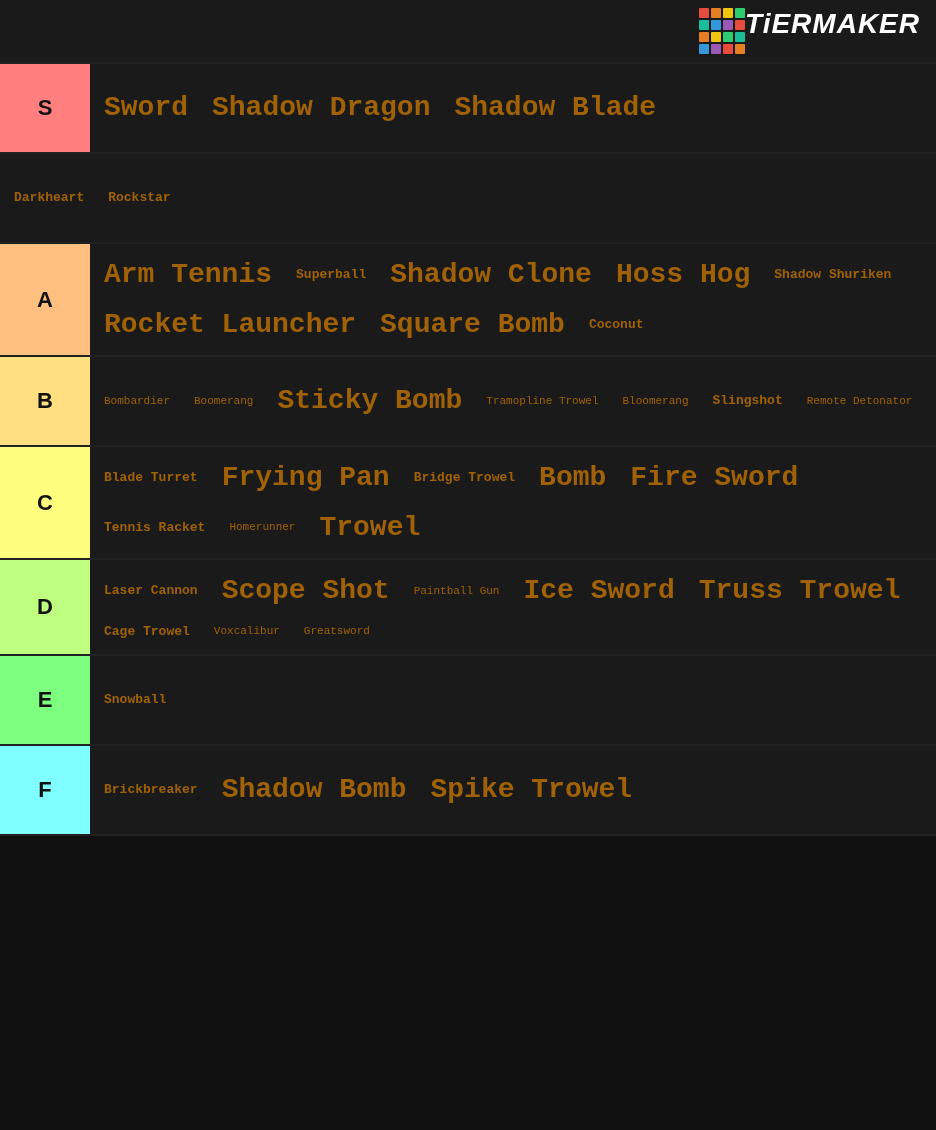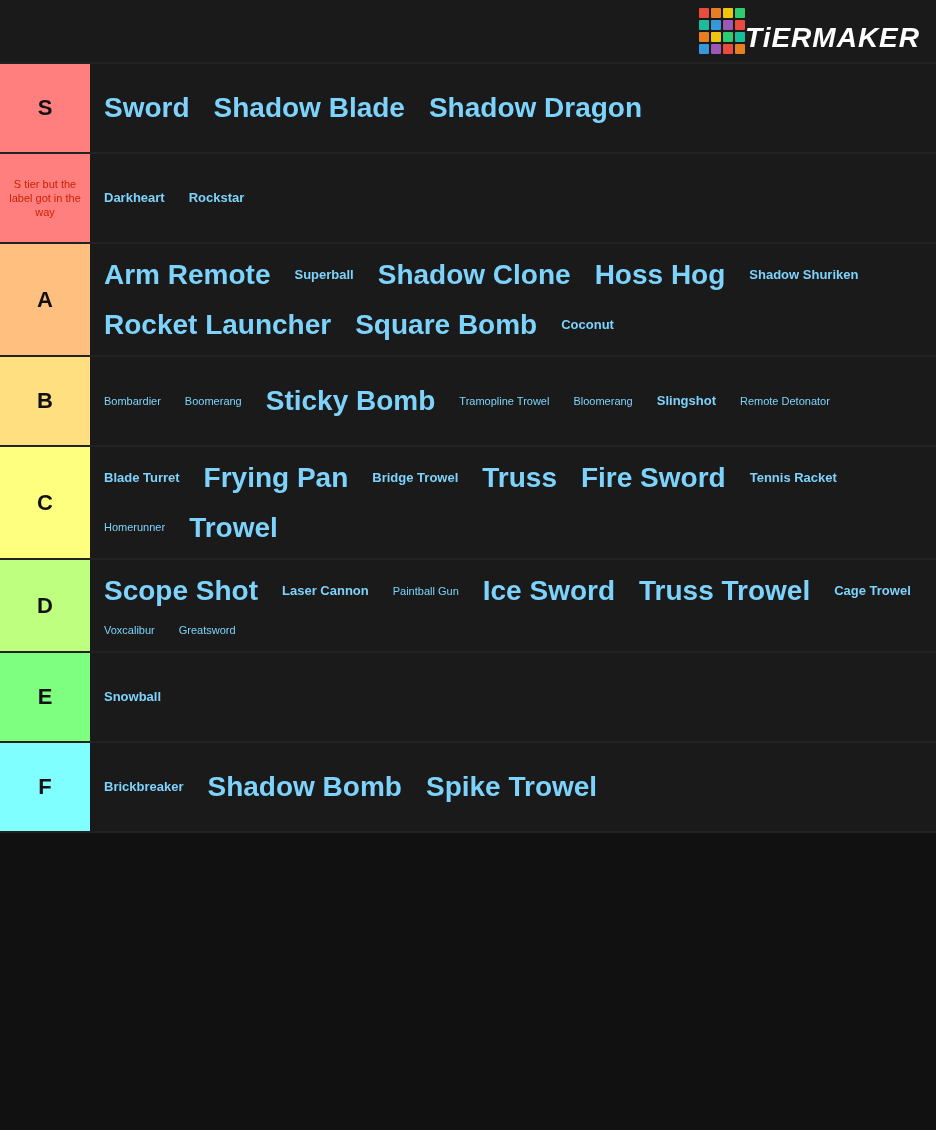--- a/index.html
+++ b/index.html
@@ -34,24 +34,25 @@
     .tier-content {
       flex: 1;
       background: #1a1a1a;
       display: flex;
       flex-wrap: wrap;
       align-items: center;
       padding: 8px 4px;
       gap: 4px;
     }
     .item {
-      color: #7dd3fc;
+      color: #a16207;
       padding: 6px 10px;
       text-align: center;
       line-height: 1.2;
+      font-family: Liberation Mono, monospace;
     }
     .item.large {
       font-size: 28px;
       font-weight: bold;
     }
     .item.medium {
       font-size: 13px;
       font-weight: bold;
     }
     .item.small {
@@ -61,21 +62,21 @@
       display: flex;
       align-items: center;
       justify-content: flex-end;
       background: #1a1a1a;
       padding: 8px 16px;
       border-bottom: 2px solid #222;
       min-height: 60px;
     }
     .logo {
       display: flex;
-      align-items: flex-end;
+      align-items: flex-start;
     }
     .logo-grid {
       display: grid;
       grid-template-columns: repeat(4, 10px);
       grid-template-rows: repeat(4, 10px);
       gap: 2px;
     }
     .logo-cell {
       width: 10px;
       height: 10px;
@@ -126,35 +127,34 @@
       </div>
       <span class="logo-text">TiERMAKER</span>
     </div>
   </div>
 
   <div id="tier-rows">
       <div class="tier-row">
         <div class="tier-label s-color">S</div>
         <div class="tier-content">
           <div class="item large">Sword</div>
+          <div class="item large">Shadow Dragon</div>
           <div class="item large">Shadow Blade</div>
-          <div class="item large">Shadow Dragon</div>
-        </div>
-      </div>
-      <div class="tier-row">
-        <div class="tier-label s2-color small-text">S tier but the label got in the way</div>
+        </div>
+      </div>
+      <div class="tier-row">
         <div class="tier-content">
           <div class="item medium">Darkheart</div>
           <div class="item medium">Rockstar</div>
         </div>
       </div>
       <div class="tier-row">
         <div class="tier-label a-color">A</div>
         <div class="tier-content">
-          <div class="item large">Arm Remote</div>
+          <div class="item large">Arm Tennis</div>
           <div class="item medium">Superball</div>
           <div class="item large">Shadow Clone</div>
           <div class="item large">Hoss Hog</div>
           <div class="item medium">Shadow Shuriken</div>
           <div class="item large">Rocket Launcher</div>
           <div class="item large">Square Bomb</div>
           <div class="item medium">Coconut</div>
         </div>
       </div>
       <div class="tier-row">
@@ -168,32 +168,32 @@
           <div class="item medium">Slingshot</div>
           <div class="item small">Remote Detonator</div>
         </div>
       </div>
       <div class="tier-row">
         <div class="tier-label c-color">C</div>
         <div class="tier-content">
           <div class="item medium">Blade Turret</div>
           <div class="item large">Frying Pan</div>
           <div class="item medium">Bridge Trowel</div>
-          <div class="item large">Truss</div>
+          <div class="item large">Bomb</div>
           <div class="item large">Fire Sword</div>
           <div class="item medium">Tennis Racket</div>
           <div class="item small">Homerunner</div>
           <div class="item large">Trowel</div>
         </div>
       </div>
       <div class="tier-row">
         <div class="tier-label d-color">D</div>
         <div class="tier-content">
+          <div class="item medium">Laser Cannon</div>
           <div class="item large">Scope Shot</div>
-          <div class="item medium">Laser Cannon</div>
           <div class="item small">Paintball Gun</div>
           <div class="item large">Ice Sword</div>
           <div class="item large">Truss Trowel</div>
           <div class="item medium">Cage Trowel</div>
           <div class="item small">Voxcalibur</div>
           <div class="item small">Greatsword</div>
         </div>
       </div>
       <div class="tier-row">
         <div class="tier-label e-color">E</div>

